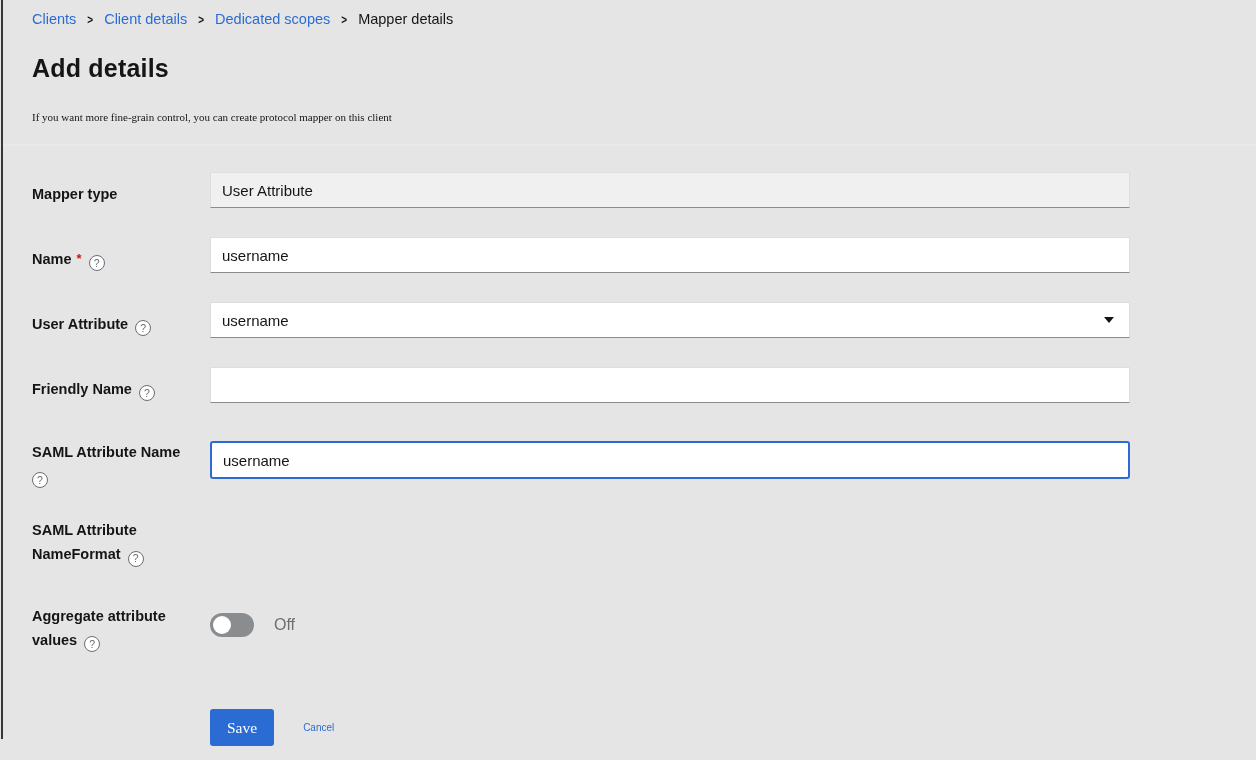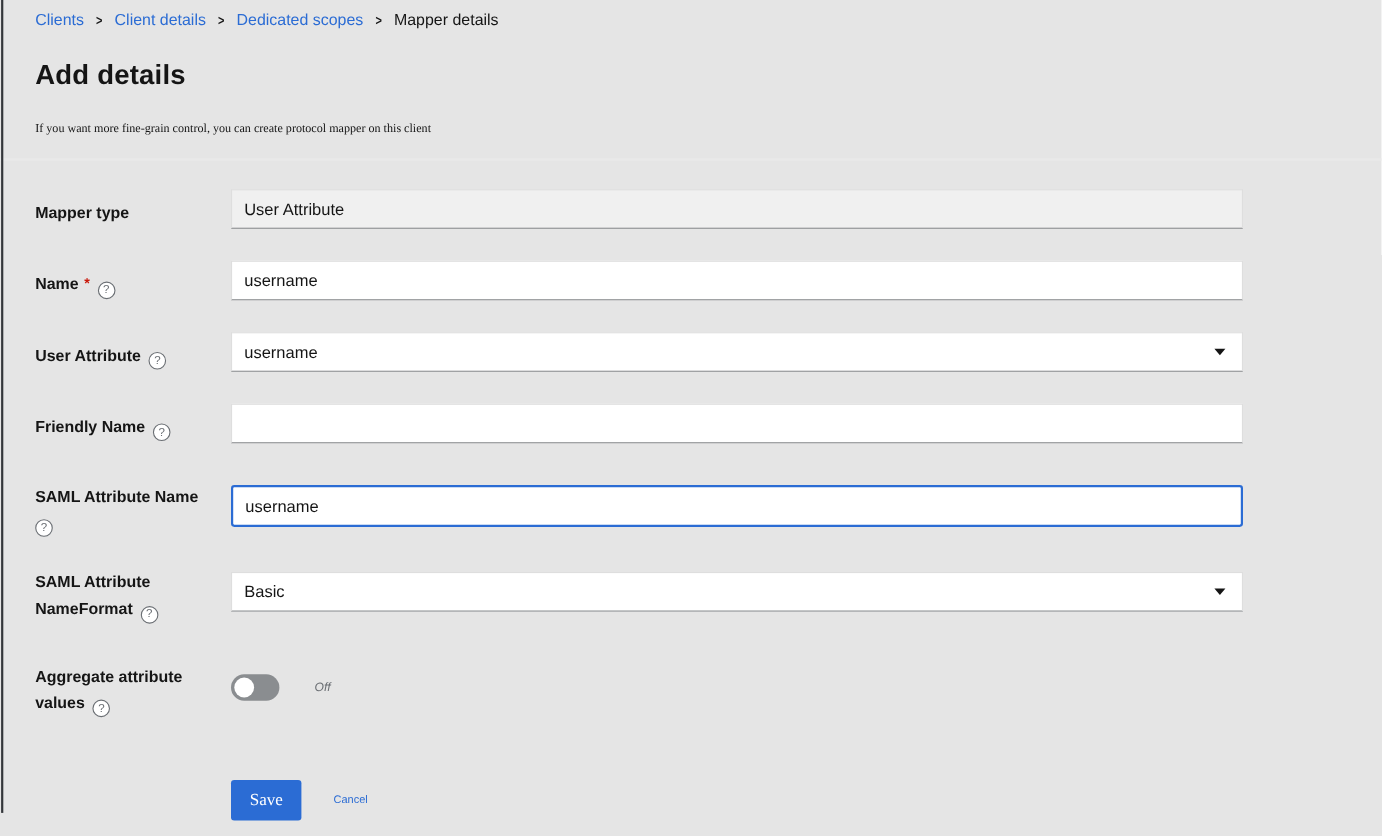--- a/index.html
+++ b/index.html
@@ -37,21 +37,21 @@
   .select { display:flex; align-items:center; justify-content:space-between; height:36px;
     border:1px solid #dedede; border-bottom:1px solid #8a8d90; background:#fff;
     padding:0 15px 0 11px; font-size:15px; cursor:pointer; }
   .caret { width:0; height:0; border-left:5.5px solid transparent; border-right:5.5px solid transparent;
     border-top:6.5px solid #151515; }
 
   
   .toggle-wrap { display:flex; align-items:center; padding-top:2px; }
   .switch { position:relative; width:44px; height:24px; border-radius:12px; background:#8a8d90; cursor:pointer; }
   .knob { position:absolute; left:3px; top:3px; width:18px; height:18px; border-radius:50%; background:#fff; }
-  .toggle-label { margin-left:32px; font-size:11px; color:#6a6e73;font-style:italic; }
+  .toggle-label { margin-left:20px; font-size:16px; color:#6a6e73; }
 
   
   .actions { display:flex; align-items:center; gap:29px; margin-left:178px; margin-top:57px; }
   .save-btn { background:#2b6cd4; color:#fff; border:none; border-radius:3px;
     font-size:15.5px; line-height:19px; padding:9px 17px; cursor:pointer;
     font-family:Liberation Serif, serif; }
   .cancel-link { color:#2b6cd4; font-size:10px; text-decoration:none; cursor:pointer; }
 </style>
 </head>
 <body>
@@ -122,26 +122,20 @@
       </div>
       <div class="control">
         <input class="text-input focused" value="username" style="">
       </div>
     </div>
 
     <div class="row">
       <div class="row-label">
         <span>SAML Attribute NameFormat</span><span class="help">?</span>
       </div>
-      <div class="control">
-        <div class="select">
-          <span>Basic</span>
-          <span class="caret"></span>
-        </div>
-      </div>
     </div>
 
     <div class="row" style="margin-bottom:0;">
       <div class="row-label">
         <span>Aggregate attribute values</span><span class="help">?</span>
       </div>
       <div class="control toggle-wrap">
         <span class="switch">
           <span class="knob"></span>
         </span>

